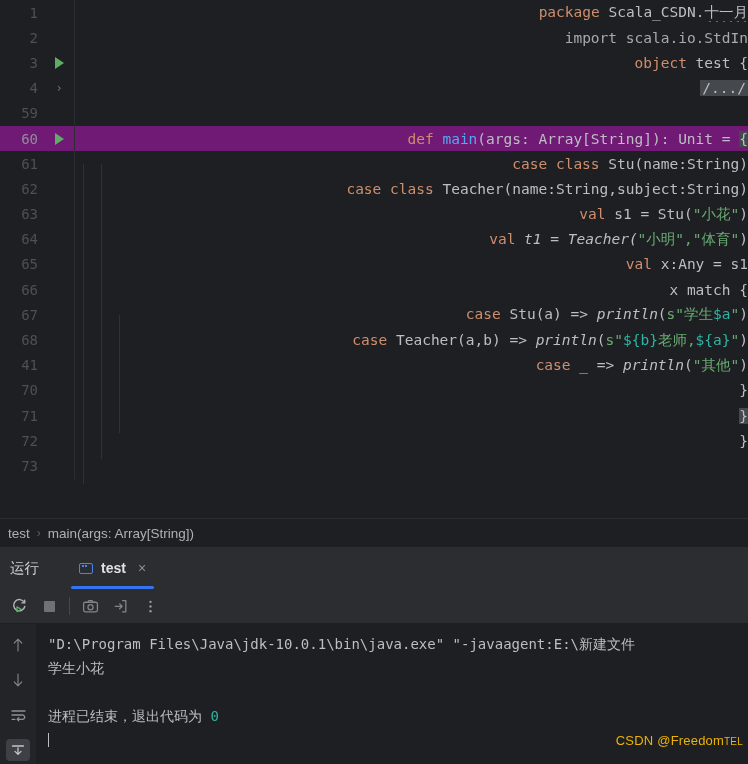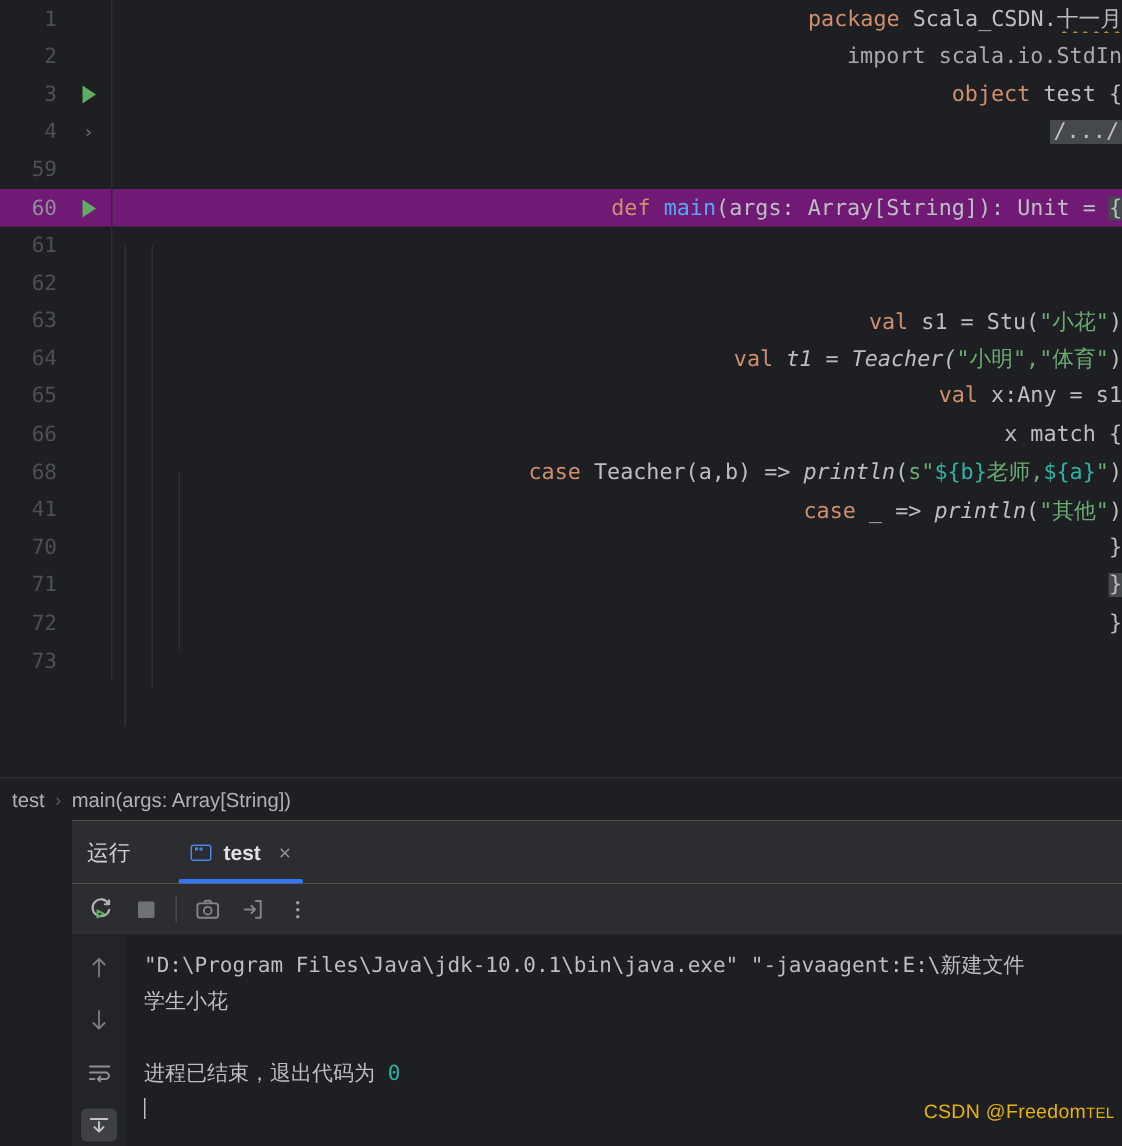--- a/index.html
+++ b/index.html
@@ -86,21 +86,21 @@
     background:#1E1F22;
     border-top:1px solid #2B2D30;
     display:flex;align-items:center;
     padding-left:8px;
     font-size:13.5px;color:#AFB1B3;
     gap:7px;
   }
   .crumb-sep{color:#5A5D63;font-size:12px;}
 
   
-  .runwin{flex:1;display:flex;flex-direction:column;background:#fdba74;min-height:0;margin-left:48px;}
+  .runwin{flex:1;display:flex;flex-direction:column;background:#ef4444;min-height:0;}
   .tabbar{
     height:42px;min-height:42px;
     background:#2B2D30;
     display:flex;align-items:center;
     padding-left:10px;
     position:relative;
   }
   .tool-title{font-size:14.5px;color:#CED0D6;margin-right:30px;}
   .tab{
     position:relative;height:42px;display:flex;align-items:center;gap:8px;
@@ -200,26 +200,28 @@
         <div class="gutter">60</div>
         <div class="marker"><span class="playtri"></span></div>
         <div class="sep"></div>
         <div class="code"> <span class="kw">def</span><span class="fn"> main</span><span class="ident">(args: Array[String]): Unit = </span><span class="bracehl">{</span></div>
       </div>
 
       <div class="row">
         <div class="gutter">61</div>
         <div class="marker"></div>
         <div class="sep"></div>
+        <div class="code">   <span class="kw">case class</span><span class="ident"> Stu(name:String)</span></div>
       </div>
 
       <div class="row">
         <div class="gutter">62</div>
         <div class="marker"></div>
         <div class="sep"></div>
+        <div class="code">   <span class="kw">case class</span><span class="ident"> Teacher(name:String,subject:String)</span></div>
       </div>
 
       <div class="row">
         <div class="gutter">63</div>
         <div class="marker"></div>
         <div class="sep"></div>
         <div class="code">   <span class="kw">val</span><span class="ident"> s1 = Stu(</span><span class="str">"小花"</span><span class="ident">)</span></div>
       </div>
 
       <div class="row">
@@ -236,20 +238,26 @@
         <div class="code">   <span class="kw">val</span><span class="ident"> x:Any = s1</span></div>
       </div>
 
       <div class="row">
         <div class="gutter">66</div>
         <div class="marker"></div>
         <div class="sep"></div>
         <div class="code">   <span class="ident">x match {</span></div>
       </div>
 
+      <div class="row">
+        <div class="gutter">67</div>
+        <div class="marker"></div>
+        <div class="sep"></div>
+        <div class="code">     <span class="kw">case</span><span class="ident"> Stu(a) =&gt; </span><span class="italic">println</span><span class="ident">(</span><span class="str">s"学生</span><span class="interp">$a</span><span class="str">"</span><span class="ident">)</span></div>
+      </div>
 
       <div class="row">
         <div class="gutter">68</div>
         <div class="marker"></div>
         <div class="sep"></div>
         <div class="code">     <span class="kw">case</span><span class="ident"> Teacher(a,b) =&gt; </span><span class="italic">println</span><span class="ident">(</span><span class="str">s"</span><span class="interp">${b}</span><span class="str">老师,</span><span class="interp">${a}</span><span class="str">"</span><span class="ident">)</span></div>
       </div>
 
       <div class="row">
         <div class="gutter">41</div>

